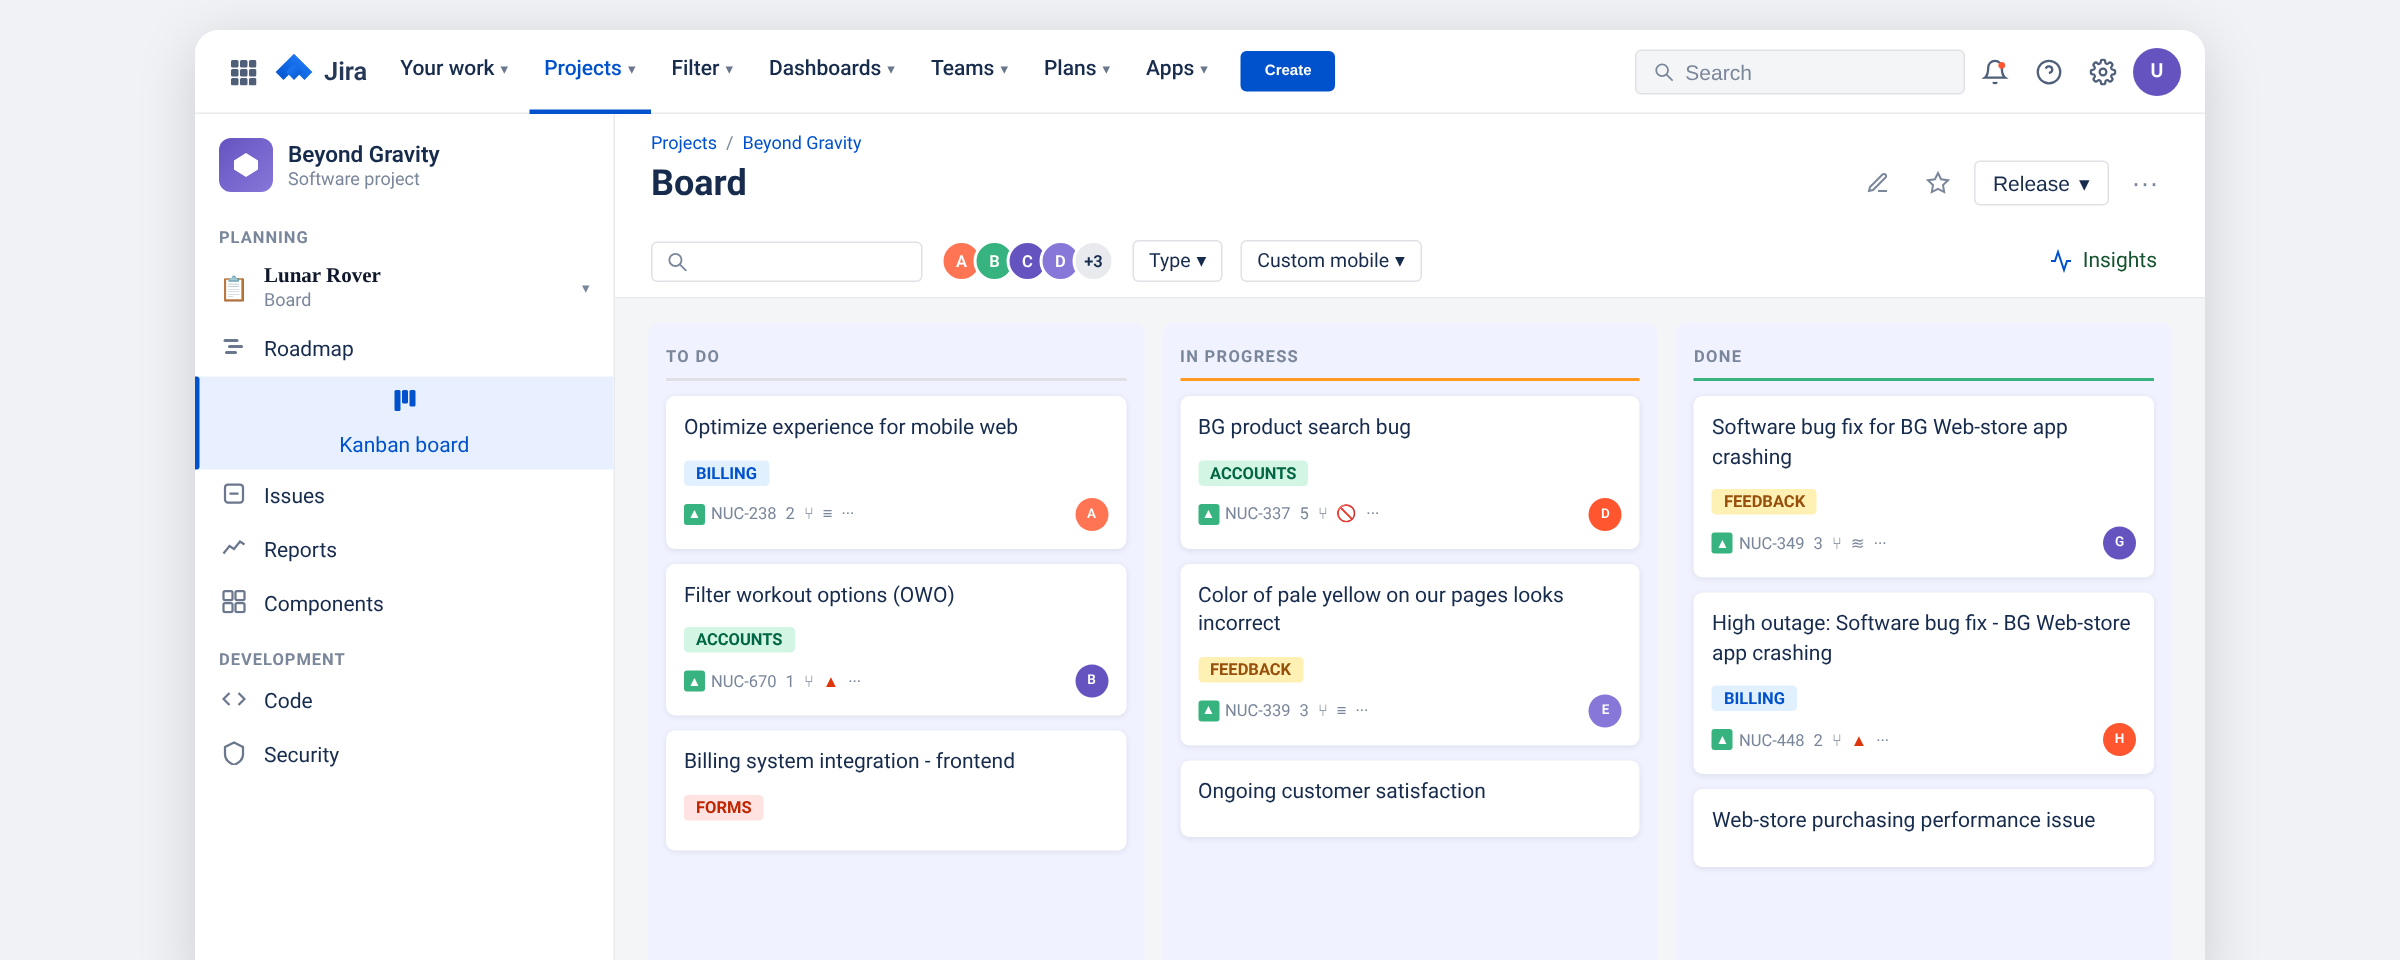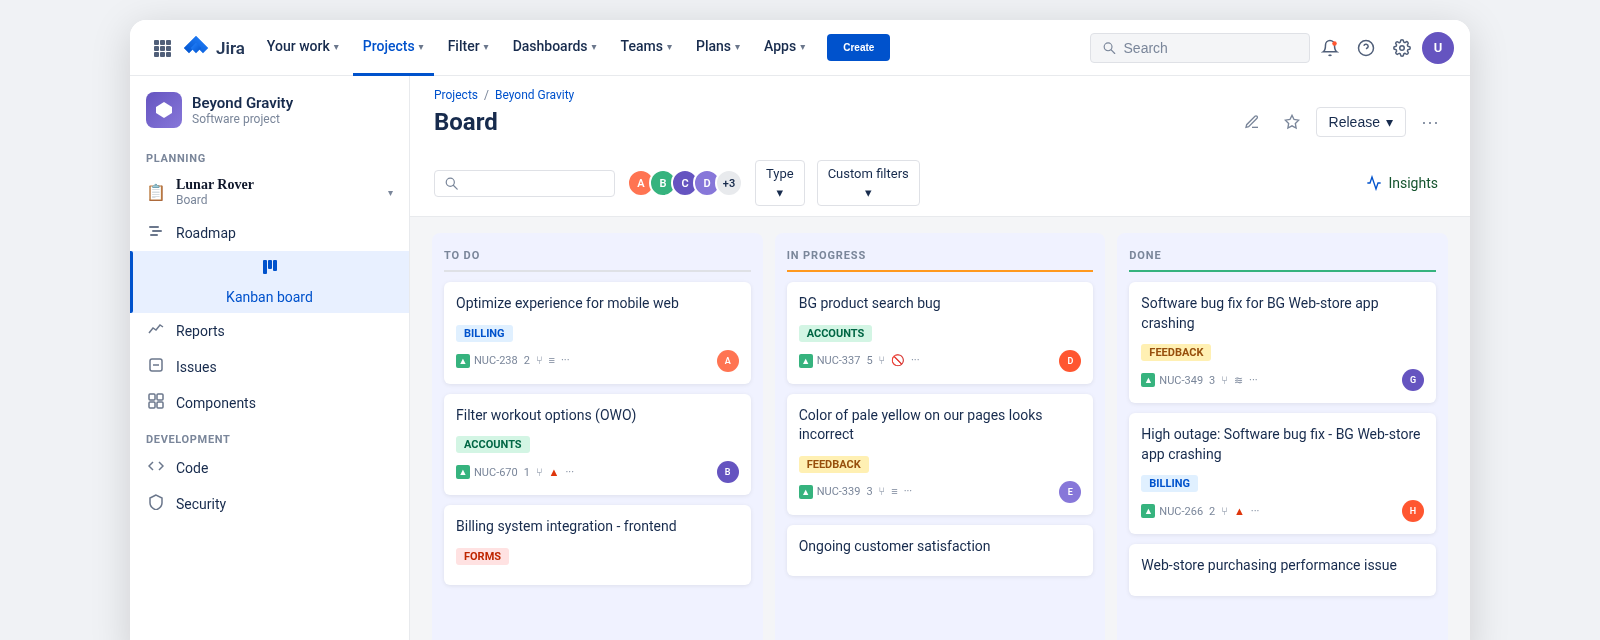--- a/index.html
+++ b/index.html
@@ -246,21 +246,21 @@
       font-size: 11px;
       display: flex; align-items: center; justify-content: center;
       color: #172b4d; font-weight: 600;
     }
     .filter-btn {
       display: flex; align-items: center; gap: 4px;
       padding: 5px 10px;
       border: 1px solid #dfe1e6;
       border-radius: 4px;
       font-size: 13px; color: #172b4d;
-      cursor: pointer; background: white; flex-direction: column;
+      cursor: pointer; background: white;
     }
     .toolbar-spacer { flex: 1; }
     .insights-btn {
       display: flex; align-items: center; gap: 6px;
       font-size: 14px; color: #14532d;
       cursor: pointer; padding: 5px 8px;
       border-radius: 4px;
     }
     
     .kanban-board {
@@ -490,34 +490,34 @@
             <rect x="6" y="1" width="4" height="9" rx="1"></rect>
             <rect x="11" y="1" width="4" height="11" rx="1"></rect>
           </svg>
         </span>
         <span>Kanban board</span>
       </div>
 
       <div class="sidebar-item">
         <span class="sidebar-item-icon">
           <svg width="16" height="16" viewBox="0 0 16 16" fill="none" stroke="#6b778c" stroke-width="1.5">
-            <polyline points="1,12 5,7 8,9 12,4 15,6"></polyline>
+            <rect x="2" y="2" width="12" height="12" rx="2"></rect>
+            <line x1="5" y1="8" x2="11" y2="8"></line>
           </svg>
         </span>
-        <span>Reports</span>
+        <span>Issues</span>
       </div>
 
       <div class="sidebar-item">
         <span class="sidebar-item-icon">
           <svg width="16" height="16" viewBox="0 0 16 16" fill="none" stroke="#6b778c" stroke-width="1.5">
-            <rect x="2" y="2" width="12" height="12" rx="2"></rect>
-            <line x1="5" y1="8" x2="11" y2="8"></line>
+            <polyline points="1,12 5,7 8,9 12,4 15,6"></polyline>
           </svg>
         </span>
-        <span>Issues</span>
+        <span>Reports</span>
       </div>
 
       <div class="sidebar-item">
         <span class="sidebar-item-icon">
           <svg width="16" height="16" viewBox="0 0 16 16" fill="none" stroke="#6b778c" stroke-width="1.5">
             <rect x="1" y="1" width="6" height="6" rx="1"></rect>
             <rect x="9" y="1" width="6" height="6" rx="1"></rect>
             <rect x="1" y="9" width="6" height="6" rx="1"></rect>
             <rect x="9" y="9" width="6" height="6" rx="1"></rect>
           </svg>
@@ -593,21 +593,21 @@
           <div class="avatar-sm" style="background:#8777d9;">D</div>
           <div class="avatar-count">+3</div>
         </div>
 
         <div class="filter-btn">
           <span>Type</span>
           <span>▾</span>
         </div>
 
         <div class="filter-btn">
-          <span>Custom filters</span>
+          <span>Custom mobile</span>
           <span>▾</span>
         </div>
 
         <div class="toolbar-spacer"></div>
 
         <div class="insights-btn">
           <svg width="16" height="16" viewBox="0 0 24 24" fill="none" stroke="#0052cc" stroke-width="2">
             <polyline points="22 12 18 12 15 21 9 3 6 12 2 12"></polyline>
           </svg>
           <span>Insights</span>
@@ -725,21 +725,21 @@
               </div>
             </div>
           </div>
 
           <div class="kanban-card">
             <div class="card-title">High outage: Software bug fix - BG Web-store app crashing</div>
             <div class="card-tag tag-billing">BILLING</div>
             <div class="card-footer">
               <div class="card-issue-id">
                 <div class="issue-icon">▲</div>
-                <span>NUC-266</span>
+                <span>NUC-448</span>
               </div>
               <span>2</span>
               <span style="color:#7a869a;">⑂</span>
               <span style="color:#de350b;">▲</span>
               <span style="color:#7a869a;">···</span>
               <div class="card-meta">
                 <div class="card-avatar" style="background:#ff5630;">H</div>
               </div>
             </div>
           </div>

